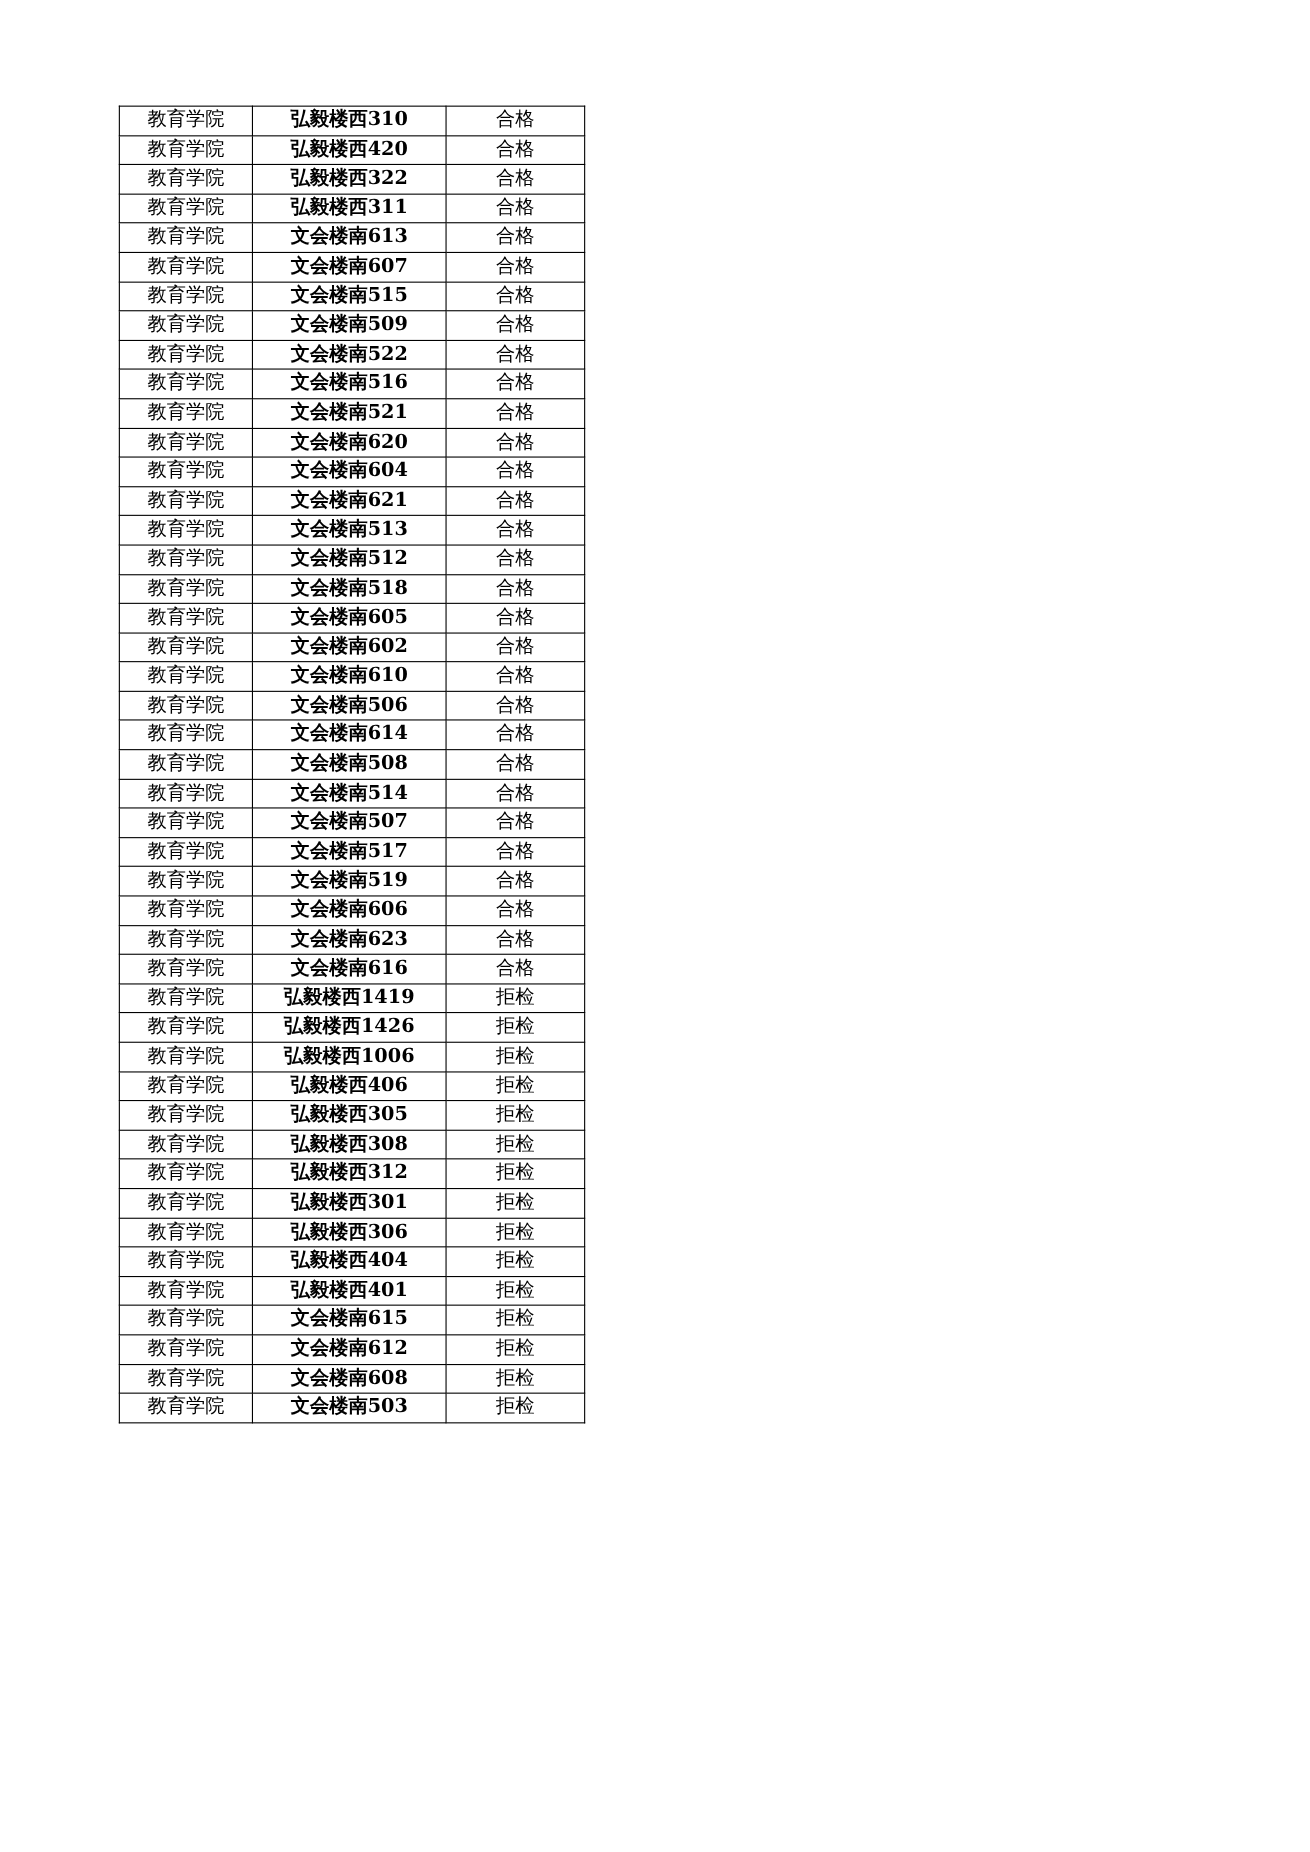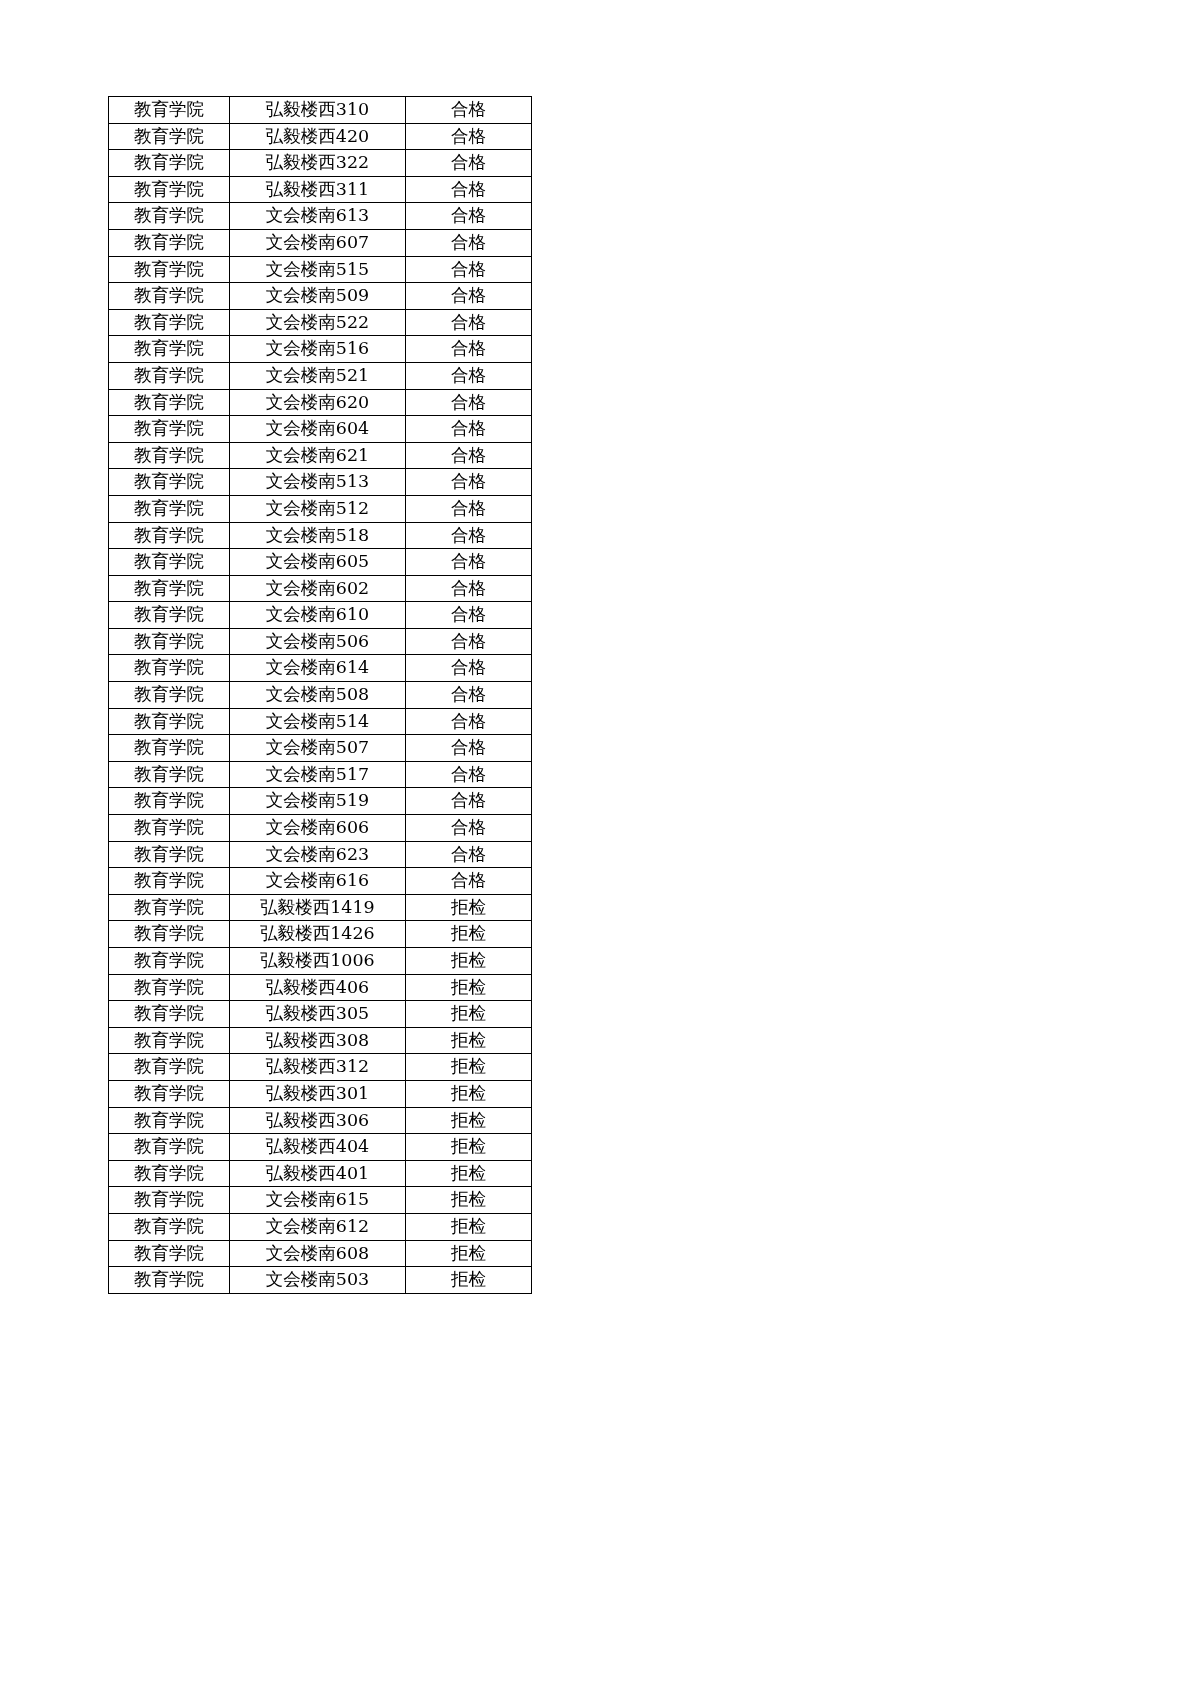--- a/index.html
+++ b/index.html
@@ -36,21 +36,21 @@
     line-height: 25.6px;
     padding: 0;
     text-align: center;
     vertical-align: middle;
     font-size: 17.5px;
     font-family: "DejaVu Serif", "Liberation Serif", serif;
     white-space: nowrap;
     overflow: hidden;
   }
   td.col-college { width: 120px; }
-  td.col-room    { width: 175px; }
+  td.col-room    { width: 175px; font-weight: bold; }
   td.col-status  { width: 125px; }
 </style>
 </head>
 <body>
 
 <div class="page">
   <div class="table-wrap">
     <table class="data-table">
       <tbody id="table-body">
           <tr>

